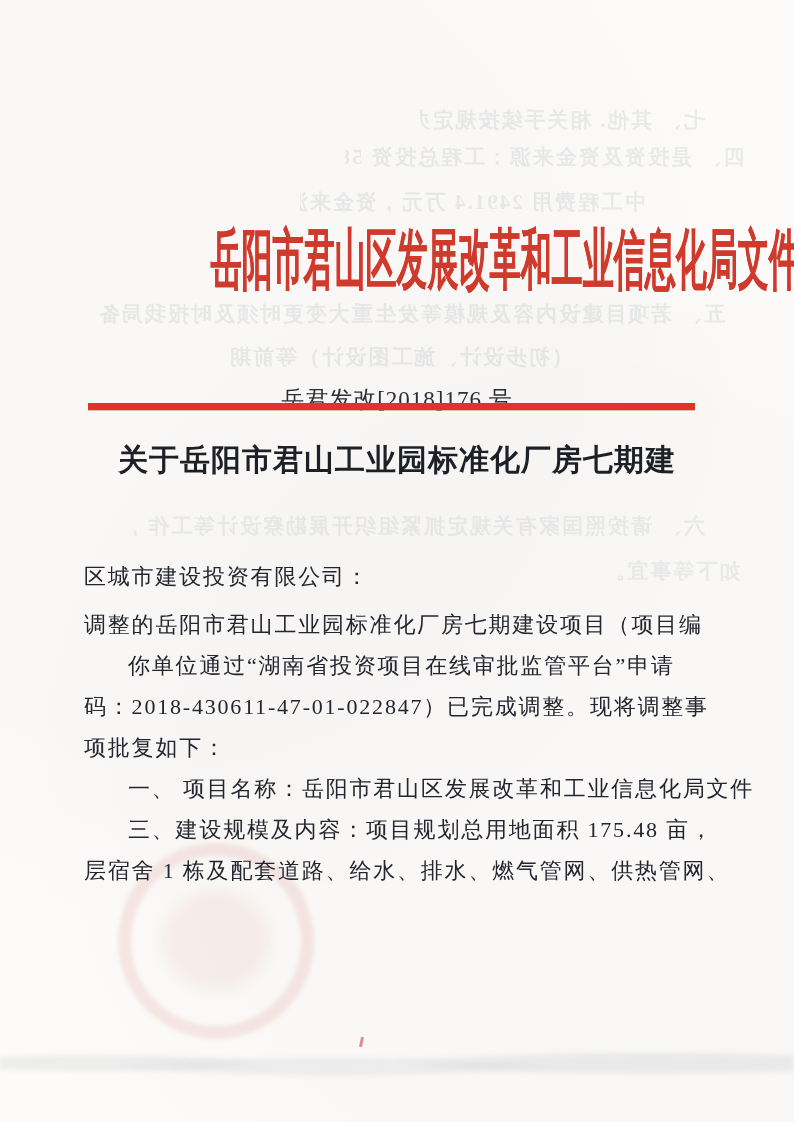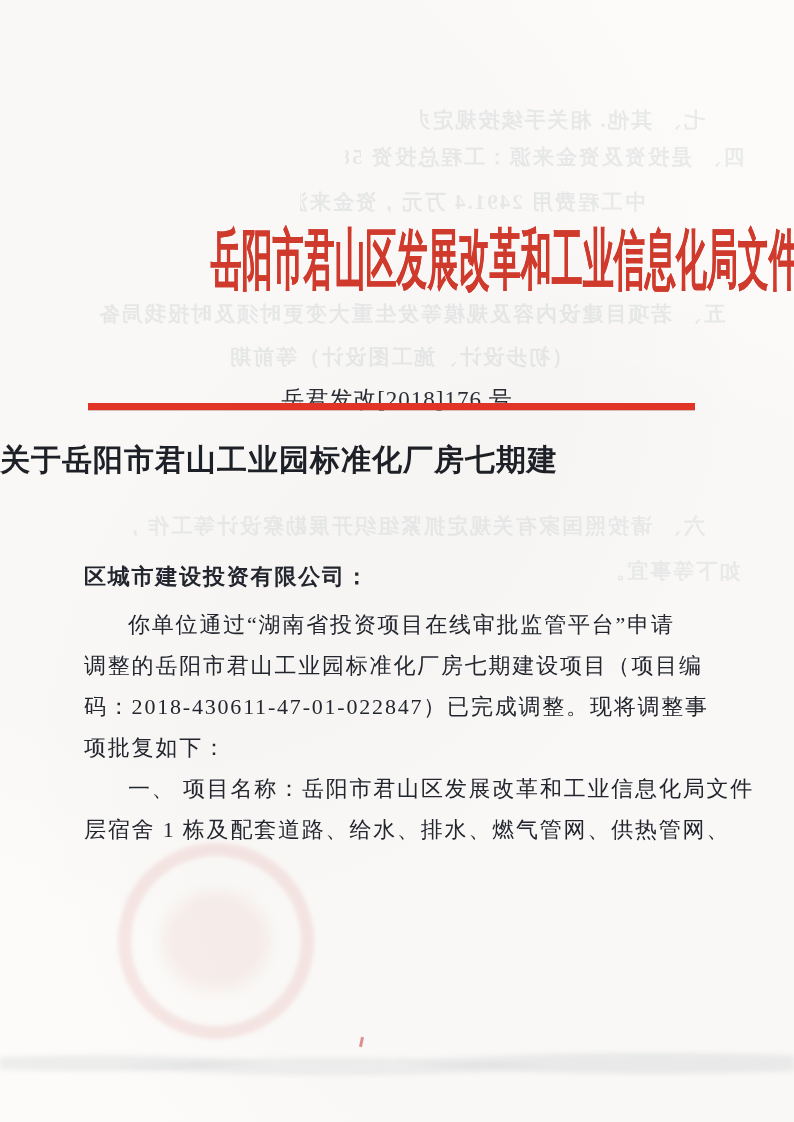--- a/index.html
+++ b/index.html
@@ -108,40 +108,40 @@
   .red-rule{
     position:absolute;
     top:403px;left:88px;
     width:607px;height:7px;
     background:var(--rule-red);
     box-shadow:0 1px 0 rgba(120,20,15,0.25);
   }
   .doc-title{
     position:absolute;
     top:436px;left:0;width:794px;
-    text-align:left;
+    text-align:center;
     font-size:30px;
     font-weight:bold;
     line-height:47px;
     letter-spacing:1px;
     color:#1d2026;
   }
   .body-text{
     position:absolute;
     top:556px;left:84px;
     width:632px;
     font-size:22px;
     letter-spacing:1.8px;
     color:var(--ink);
   }
   .body-line{
     line-height:41px;
     white-space:nowrap;
   }
-  .salutation{margin-bottom:7px;font-weight:bold;}
+  .salutation{margin-bottom:7px;}
   .indent{text-indent:2em;}
 </style>
 </head>
 <body>
 
 <div class="page">
 
   <div class="bleed-line bleed-1">七、 其他. 相关手续按规定办理。</div>
   <div class="bleed-line bleed-2">四、 是投资及资金来源：工程总投资 5846.5 万元，其</div>
   <div class="bleed-line bleed-3">中工程费用 2491.4 万元，资金来源为自筹。</div>
@@ -159,21 +159,22 @@
   <div class="doc-number">岳君发改[2018]176 号</div>
 
   <div class="red-rule"></div>
 
   <div class="doc-title">
     <div>关于岳阳市君山工业园标准化厂房七期建</div>
   </div>
 
   <div class="body-text">
     <div class="body-line salutation">区城市建设投资有限公司：</div>
+    <div class="body-line">调整的岳阳市君山工业园标准化厂房七期建设项目（项目编</div>
     <div class="body-line indent">你单位通过“湖南省投资项目在线审批监管平台”申请</div>
-    <div class="body-line">调整的岳阳市君山工业园标准化厂房七期建设项目（项目编</div>
     <div class="body-line">码：2018-430611-47-01-022847）已完成调整。现将调整事</div>
     <div class="body-line">项批复如下：</div>
     <div class="body-line indent">一、 项目名称：岳阳市君山区发展改革和工业信息化局文件</div>
+    <div class="body-line indent">三、建设规模及内容：项目规划总用地面积 175.48 亩，</div>
     <div class="body-line">层宿舍 1 栋及配套道路、给水、排水、燃气管网、供热管网、</div>
   </div>
 
 </div>
 
 </body></html>

